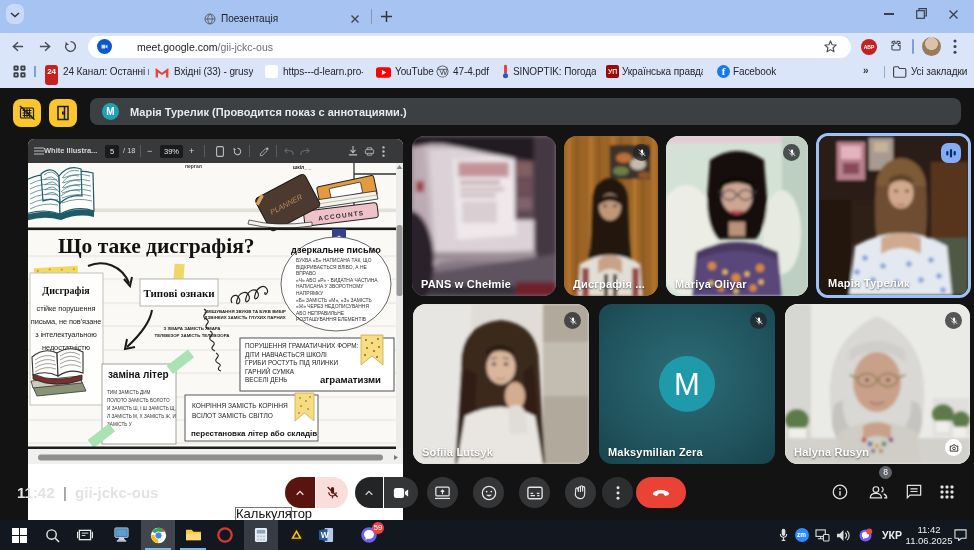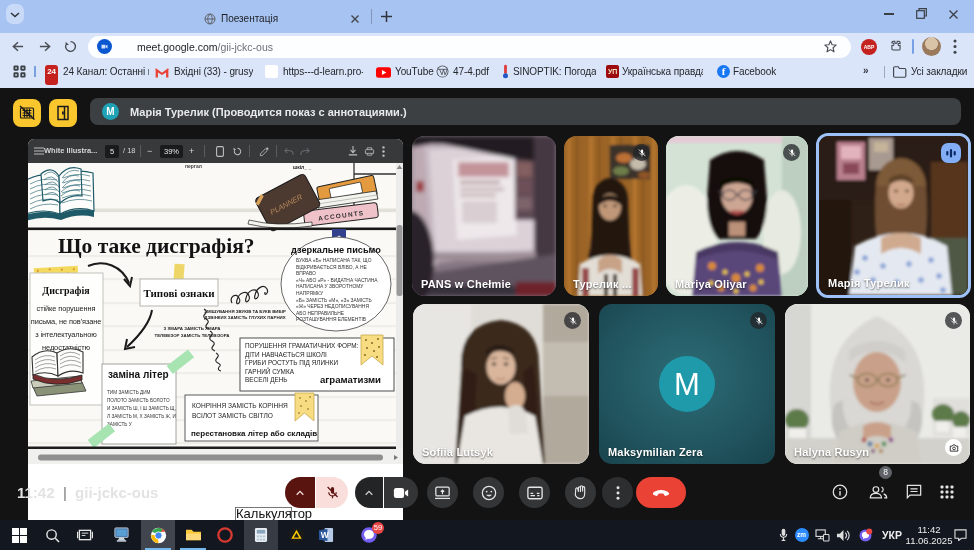--- a/index.html
+++ b/index.html
@@ -523,21 +523,21 @@
           </g>
   </g>
  </svg>
  <div class="micoff">
         <svg width="10" height="10" viewBox="0 0 16 16">
           <rect x="6.4" y="2.5" width="3.4" height="6.5" rx="1.7" fill="#fff"></rect>
           <path d="M4.3 7.5a3.8 3.8 0 0 0 7.4 0M8 11.3v2.2" stroke="#fff" stroke-width="1.2" fill="none"></path>
           <path d="M3 2.5l10.5 10.5" stroke="#fff" stroke-width="1.3"></path>
         </svg>
       </div>
- <div class="lbl">Турелик ...</div>
+ <div class="lbl">Дисграфія ...</div>
 </div>
 <div class="tile" style="left:666px;top:136px;width:142px;height:160px;background:#cfdfd2">
  <svg width="142" height="160" viewBox="0 0 142 160">
   <defs>
           <filter id="b3" x="-10%" y="-10%" width="120%" height="120%">
             <feGaussianBlur stdDeviation="1.7"></feGaussianBlur>
           </filter>
         </defs>
   <rect width="142" height="160" fill="#d3e2d5"></rect>
   <g filter="url(#b3)">

